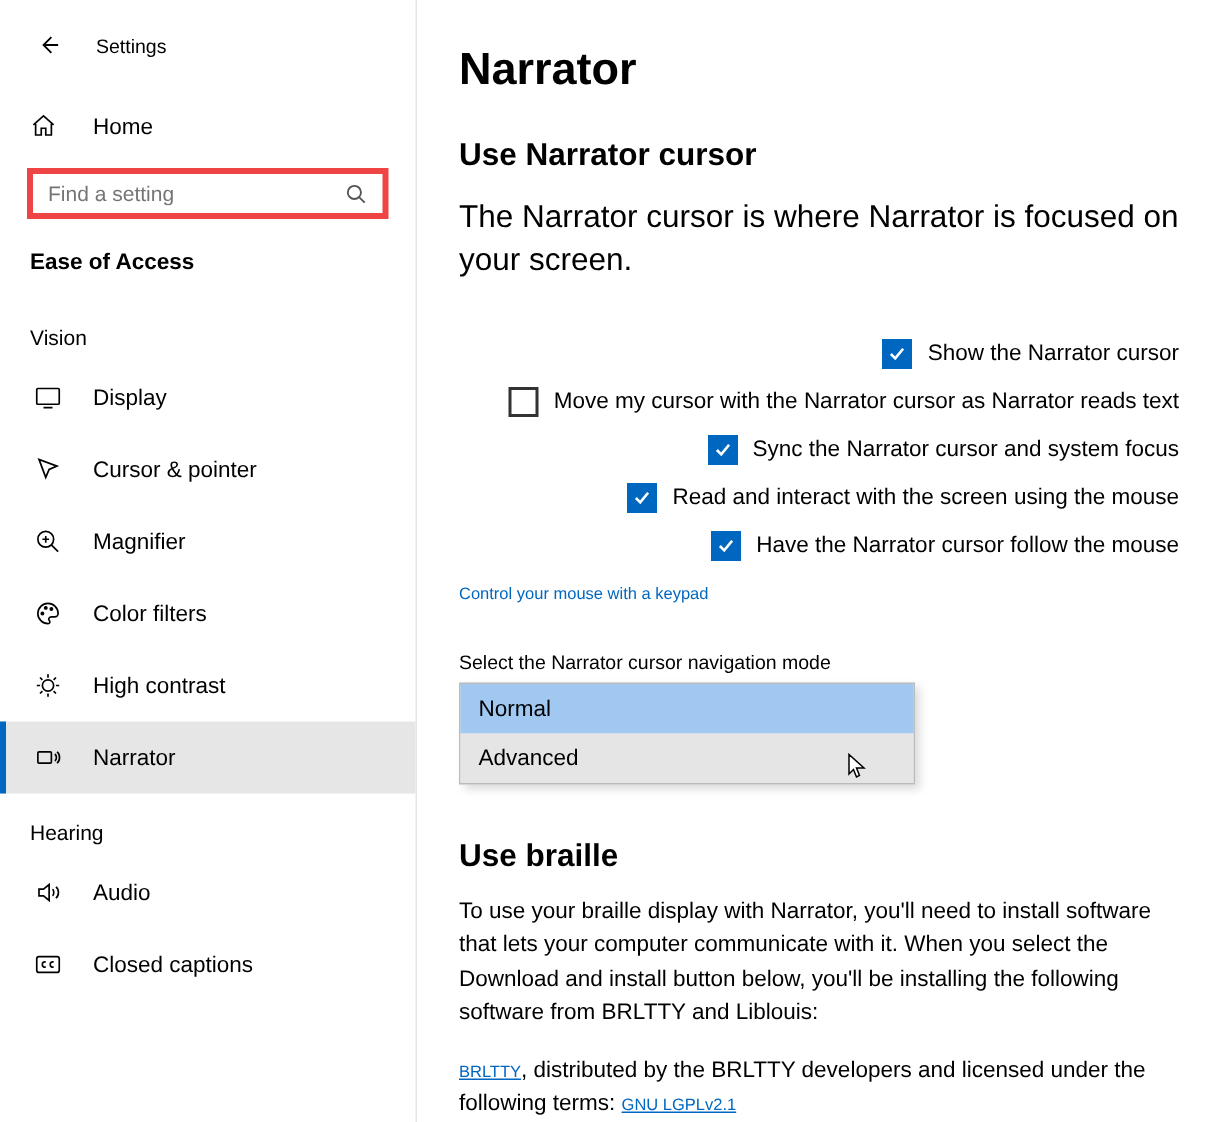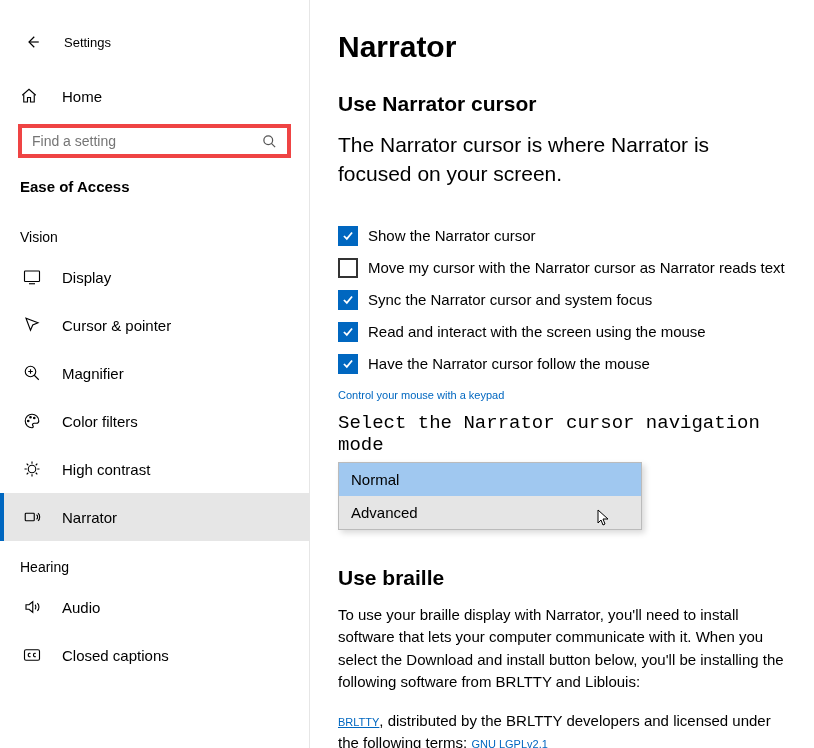--- a/index.html
+++ b/index.html
@@ -7,26 +7,26 @@
     font-family: "Segoe UI", -apple-system, sans-serif;
     font-size: 14px;
     color: #000;
     background: #fff;
     width: 814px;
     height: 748px;
     overflow: hidden;
     display: flex;
   }
   .sidebar {
-    width: 310px;
+    width: 278px;
     background: #fff;
     border-right: 1px solid #e6e6e6;
     display: flex;
     flex-direction: column;
-    padding-top: 24px;
+    padding-top: 12px;
     flex-shrink: 0;
   }
   .topbar {
     display: flex;
     align-items: center;
     padding: 0 20px;
     height: 36px;
     margin-bottom: 16px;
   }
   .back-btn {
@@ -121,20 +121,21 @@
   }
   .desc {
     font-size: 21px;
     margin-bottom: 37px;
     line-height: 1.4;
   }
   .check-row {
     display: flex;
     align-items: center;
     margin-bottom: 12px;
+    justify-content: flex-end;
   }
   .chk {
     width: 20px; height: 20px;
     border: 2px solid #333;
     margin-right: 10px;
     display: inline-flex;
     align-items: center;
     justify-content: center;
     flex-shrink: 0;
     cursor: pointer;
@@ -147,24 +148,23 @@
   .chk svg { display:none; }
   .check-label { font-size: 15px; cursor: default; }
   .link {
     color: #0067c0;
     text-decoration: none;
     font-size: 11px;
     cursor: pointer;
   }
   .link.underline { text-decoration: underline; }
   .field-label {
-    font-size: 19px;
-    margin-top: 10px;
+    font-size: 13px;
+    margin-top: 32px;
     margin-bottom: 6px;
-    font-family: Liberation Mono, monospace;
   }
   .dropdown-open {
     width: 304px;
     border: 1px solid #bbb;
     background: #f3f3f3;
     box-shadow: 3px 3px 6px rgba(0,0,0,0.15);
     margin-bottom: 36px;
     position: relative;
   }
   .dropdown-option {

